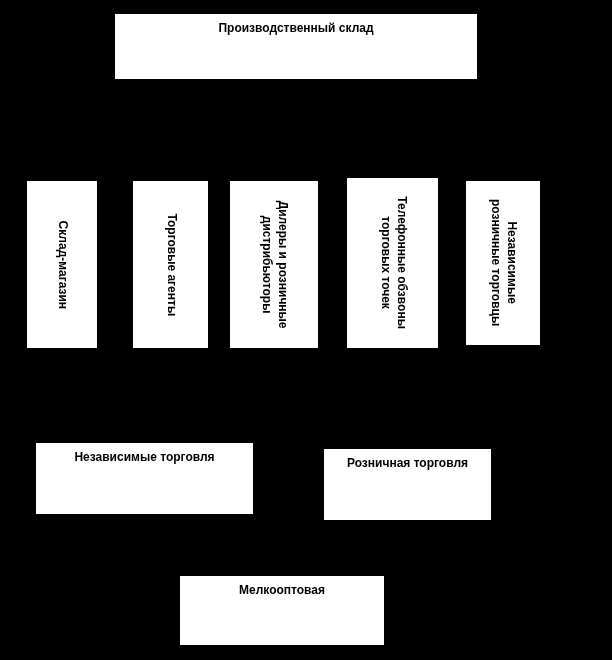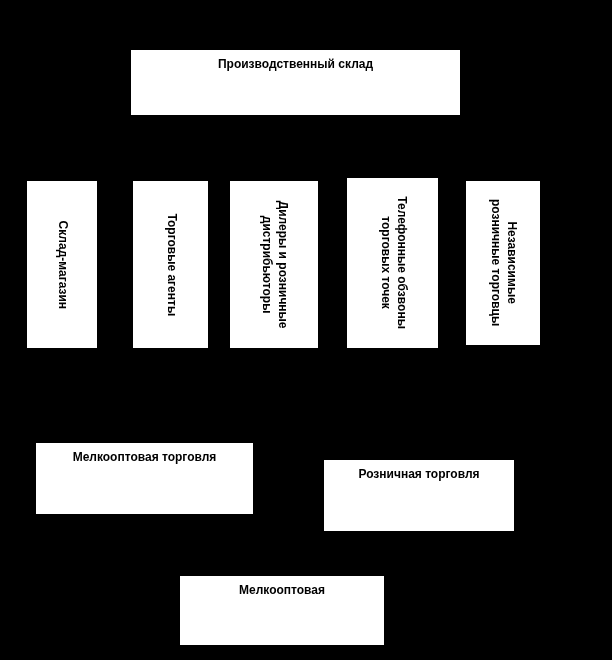--- a/index.html
+++ b/index.html
@@ -43,21 +43,21 @@
   }
   .vt-150 { width: 150px; }
   .vt-152 { width: 152px; }
   .vt-146 { width: 146px; }
 </style>
 </head>
 <body>
 
 <div class="canvas">
 
-  <div class="box hbox" style="left:131px; top:14px; width:329px; height:65px;margin-top:36px;">
+  <div class="box hbox" style="left:115px; top:14px; width:362px; height:65px;">
     <span>Производственный склад</span>
   </div>
 
   <div class="box vbox" style="left:27px; top:181px; width:70px; height:167px;">
     <div class="vtext vt-150">Склад-магазин</div>
   </div>
 
   <div class="box vbox" style="left:133px; top:181px; width:75px; height:167px;">
     <div class="vtext vt-150">Торговые агенты</div>
   </div>
@@ -71,24 +71,24 @@
     <div class="vtext vt-152">Телефонные обзвоны
 торговых точек</div>
   </div>
 
   <div class="box vbox" style="left:466px; top:181px; width:74px; height:164px;">
     <div class="vtext vt-146">Независимые
 розничные торговцы</div>
   </div>
 
   <div class="box hbox" style="left:36px; top:443px; width:217px; height:71px;">
-    <span>Мелкооптовая торговля</span>
+    <span>Независимые торговля</span>
   </div>
 
-  <div class="box hbox" style="left:324px; top:460px; width:190px; height:71px;">
+  <div class="box hbox" style="left:324px; top:449px; width:167px; height:71px;">
     <span>Розничная торговля</span>
   </div>
 
   <div class="box hbox" style="left:180px; top:576px; width:204px; height:69px;">
     <span>Мелкооптовая</span>
   </div>
 
 </div>
 
 </body></html>

